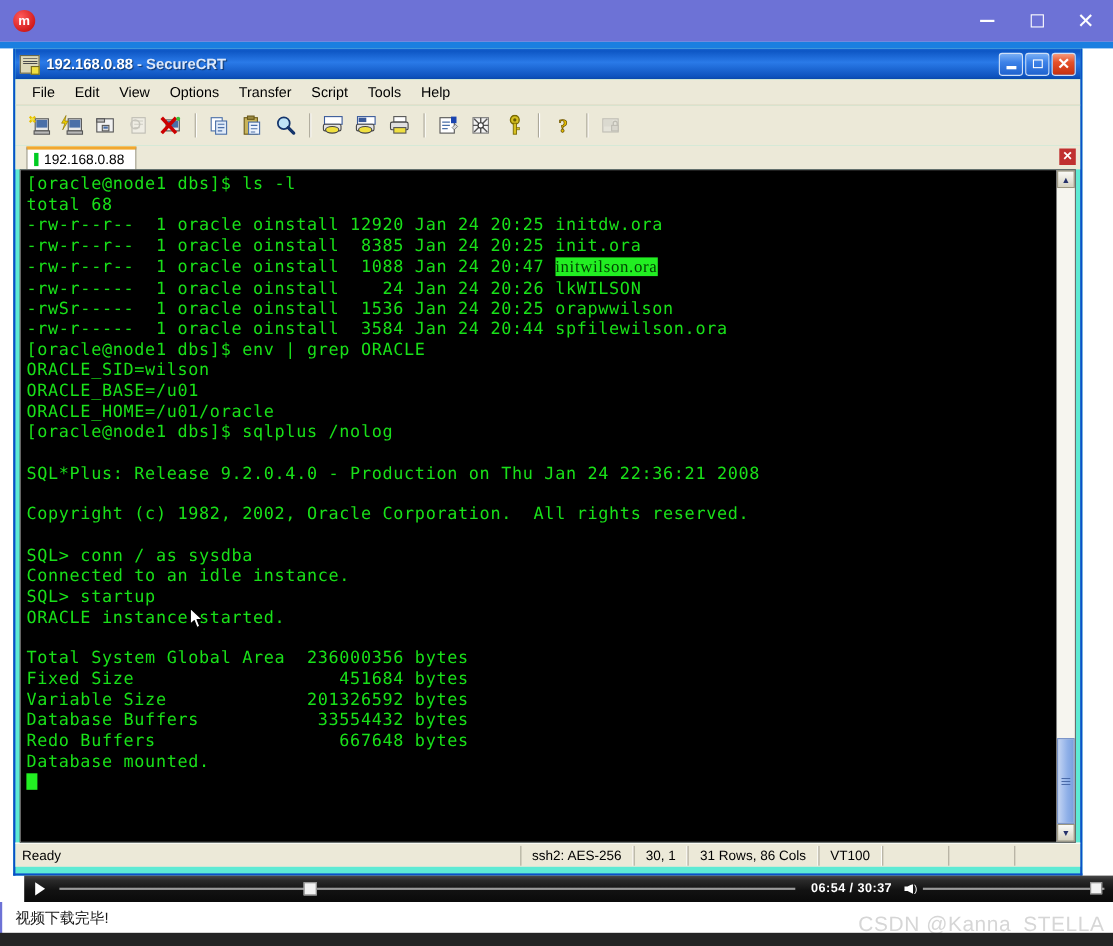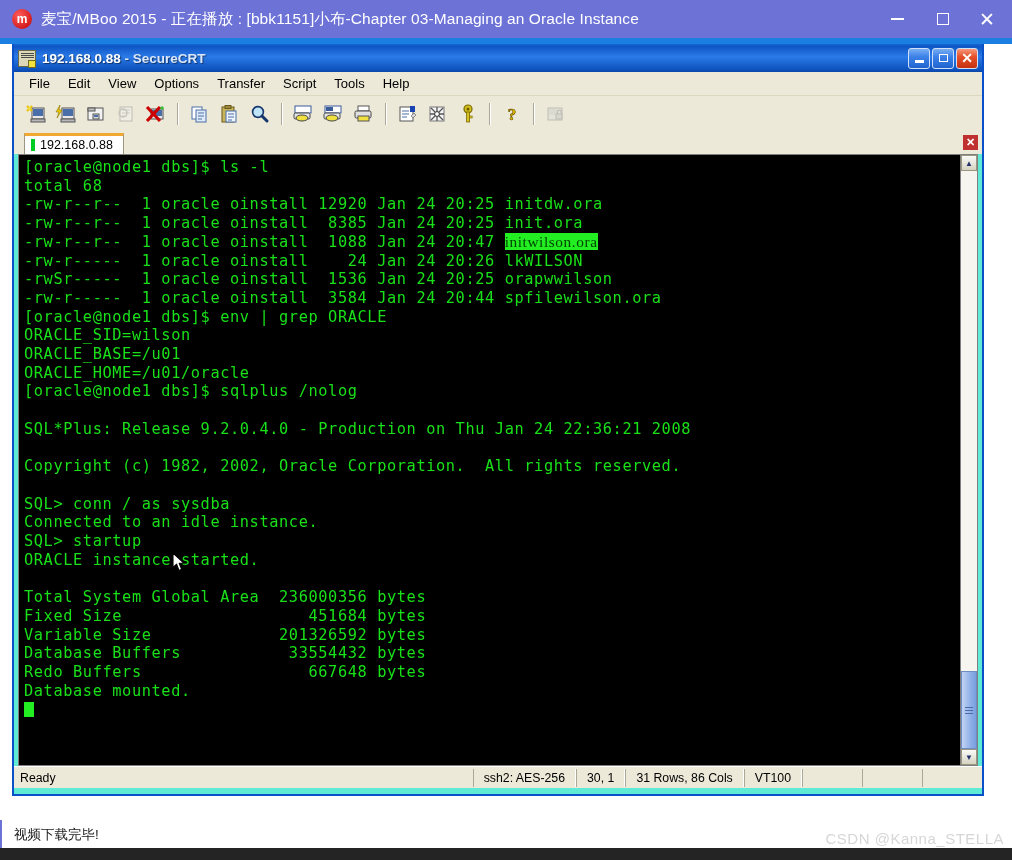--- a/index.html
+++ b/index.html
@@ -210,37 +210,36 @@
     background:#fff; display:flex; align-items:center;
     border-left: 2px solid #6d72d6;
   }
   .footer-note span { font-size: 13.5px; color:#1a1a1a; padding-left: 12px; }
 
   .bottom-black {
     position:absolute; left:0; top:848px; width:1012px; height:12px; background:#242424;
   }
   .watermark {
     position:absolute; right: 8px; top: 830px;
-    color:#cfcfcf; font-size: 15px; letter-spacing:.5px; opacity:.85;
+    color:#cfcfcf; font-size: 19px; letter-spacing:.5px; opacity:.85;
     font-family: "Liberation Sans", sans-serif;
   }
 
   
   .mouse-cursor {
     position:absolute; left: 172px; top: 552px; width: 13px; height: 20px; z-index: 50;
   }
 </style>
 </head>
 <body>
 
 <div id="root">
 
   <div class="player-titlebar">
     <div class="player-logo">m</div>
-    <div class="player-title">麦宝/MBoo 2015 - 正在播放 : [bbk1151]小布-Chapter 03-Managing an Oracle Instance</div>
     <div class="player-winbtns">
       <div class="player-winbtn">
         <i class="pb-min"></i>
       </div>
       <div class="player-winbtn">
         <i class="pb-max"></i>
       </div>
       <div class="player-winbtn close">✕</div>
     </div>
   </div>
@@ -445,20 +444,38 @@
       <div class="st-fill"></div>
       <div class="st-fill"></div>
       <div class="st-fill"></div>
     </div>
   </div>
 
   <svg class="mouse-cursor" viewBox="0 0 13 20">
     <path d="M1 1 L1 15.5 L4.6 12.2 L7 18.4 L9.6 17.3 L7.2 11.3 L11.8 11 Z" fill="#ffffff" stroke="#000000" stroke-width="1.1" stroke-linejoin="round"></path>
   </svg>
 
+  <div class="media-bar">
+    <div class="mb-play">
+      <i class="play-tri"></i>
+    </div>
+    <div class="seek">
+      <div class="seek-line"></div>
+      <div class="seek-knob" id="seekKnob" style="left: calc(34% - 6px);"></div>
+    </div>
+    <div class="mb-time">06:54 / 30:37</div>
+    <div class="mb-speaker">
+      <i class="spk"></i>
+      <span class="spk-waves">)</span>
+    </div>
+    <div class="vol">
+      <div class="vol-line"></div>
+      <div class="vol-knob"></div>
+    </div>
+  </div>
 
   <div class="footer-note">
     <span>视频下载完毕!</span>
   </div>
   <div class="watermark">CSDN @Kanna_STELLA</div>
   <div class="bottom-black"></div>
 
 </div>
 
 </body></html>

